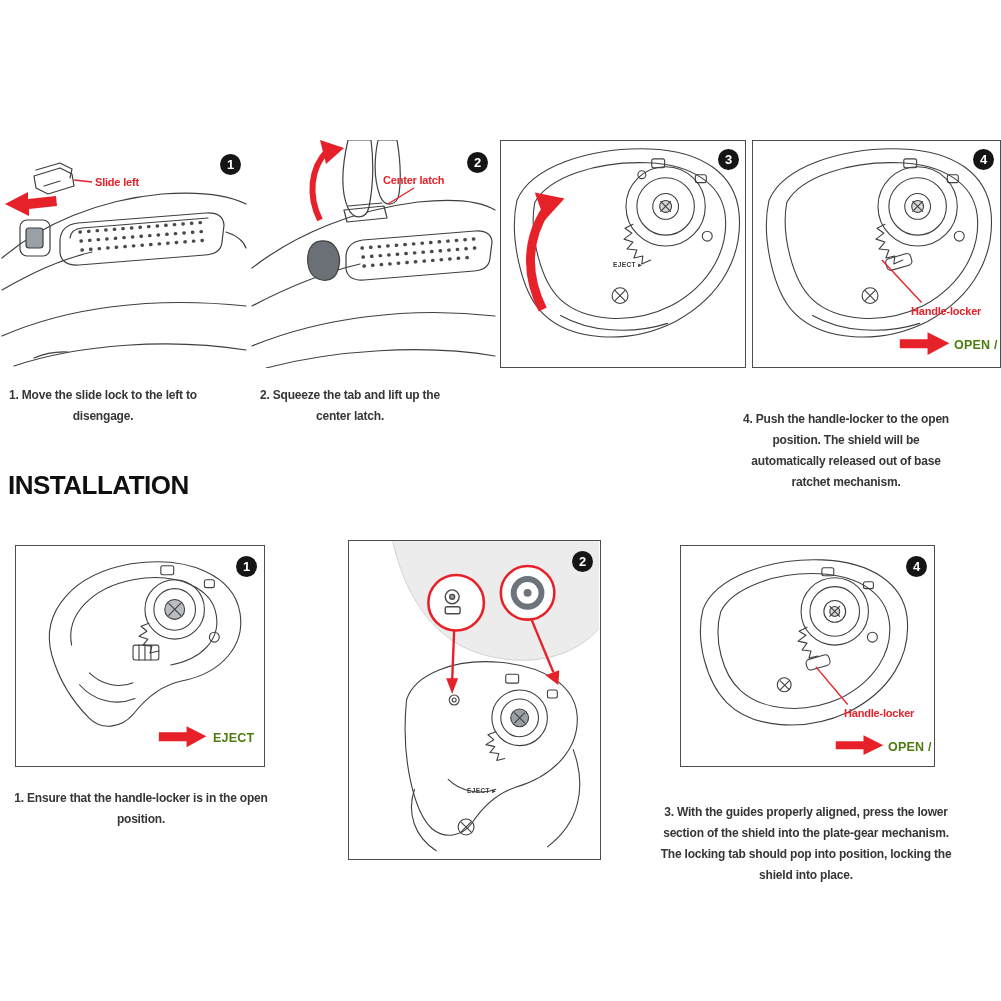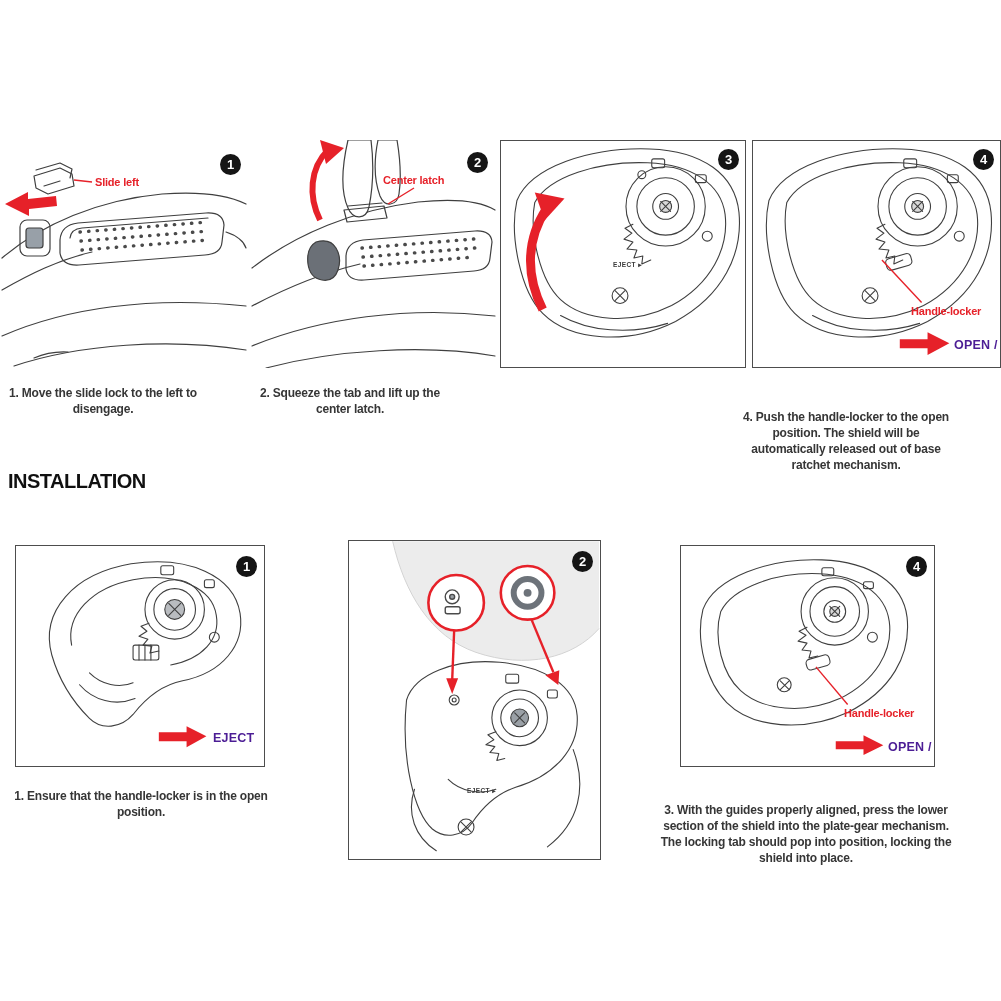--- a/index.html
+++ b/index.html
@@ -7,27 +7,27 @@
     font-family:"Liberation Sans", sans-serif; }
   .page { position:relative; width:1001px; height:1001px; background:#fff; overflow:hidden; }
   figure.panel { position:absolute; background:#fff; }
   figure.panel.bordered { border:1px solid #4d4d4d; }
   figure.panel svg { position:absolute; left:0; top:0; width:100%; height:100%; }
   .badge { position:absolute; width:21px; height:21px; border-radius:50%;
     background:#151515; color:#fff; font-size:13px; font-weight:bold;
     display:flex; align-items:center; justify-content:center; line-height:1; }
   .callout { position:absolute; color:#e62129; font-weight:bold; font-size:11px;
     white-space:nowrap; letter-spacing:-0.2px; }
-  .open-label { position:absolute; color:#4c1d95; font-weight:bold; font-size:12.5px;
+  .open-label { position:absolute; color:#4d7c0f; font-weight:bold; font-size:12.5px;
     white-space:nowrap; letter-spacing:0.2px; }
   .eject { position:absolute; color:#3a3a3a; font-weight:bold; font-size:6.5px;
     letter-spacing:0.4px; white-space:nowrap; }
-  .caption { position:absolute; font-size:12px; line-height:16px; color:#363636;
+  .caption { position:absolute; font-size:12px; line-height:21px; color:#363636;
     font-weight:600; text-align:center; letter-spacing:-0.2px; }
-  .section-title { position:absolute; font-size:20px; font-weight:800; color:#101010;
+  .section-title { position:absolute; font-size:26px; font-weight:800; color:#101010;
     letter-spacing:-0.5px; }
 </style>
 </head>
 <body>
 
 <div class="page">
 
   <figure class="panel" style="left:0;top:140px;width:247px;height:228px">
     <svg viewBox="0 0 247 228">
       <g fill="none" stroke="#3f3f3f" stroke-width="1.2" stroke-linecap="round" stroke-linejoin="round">

